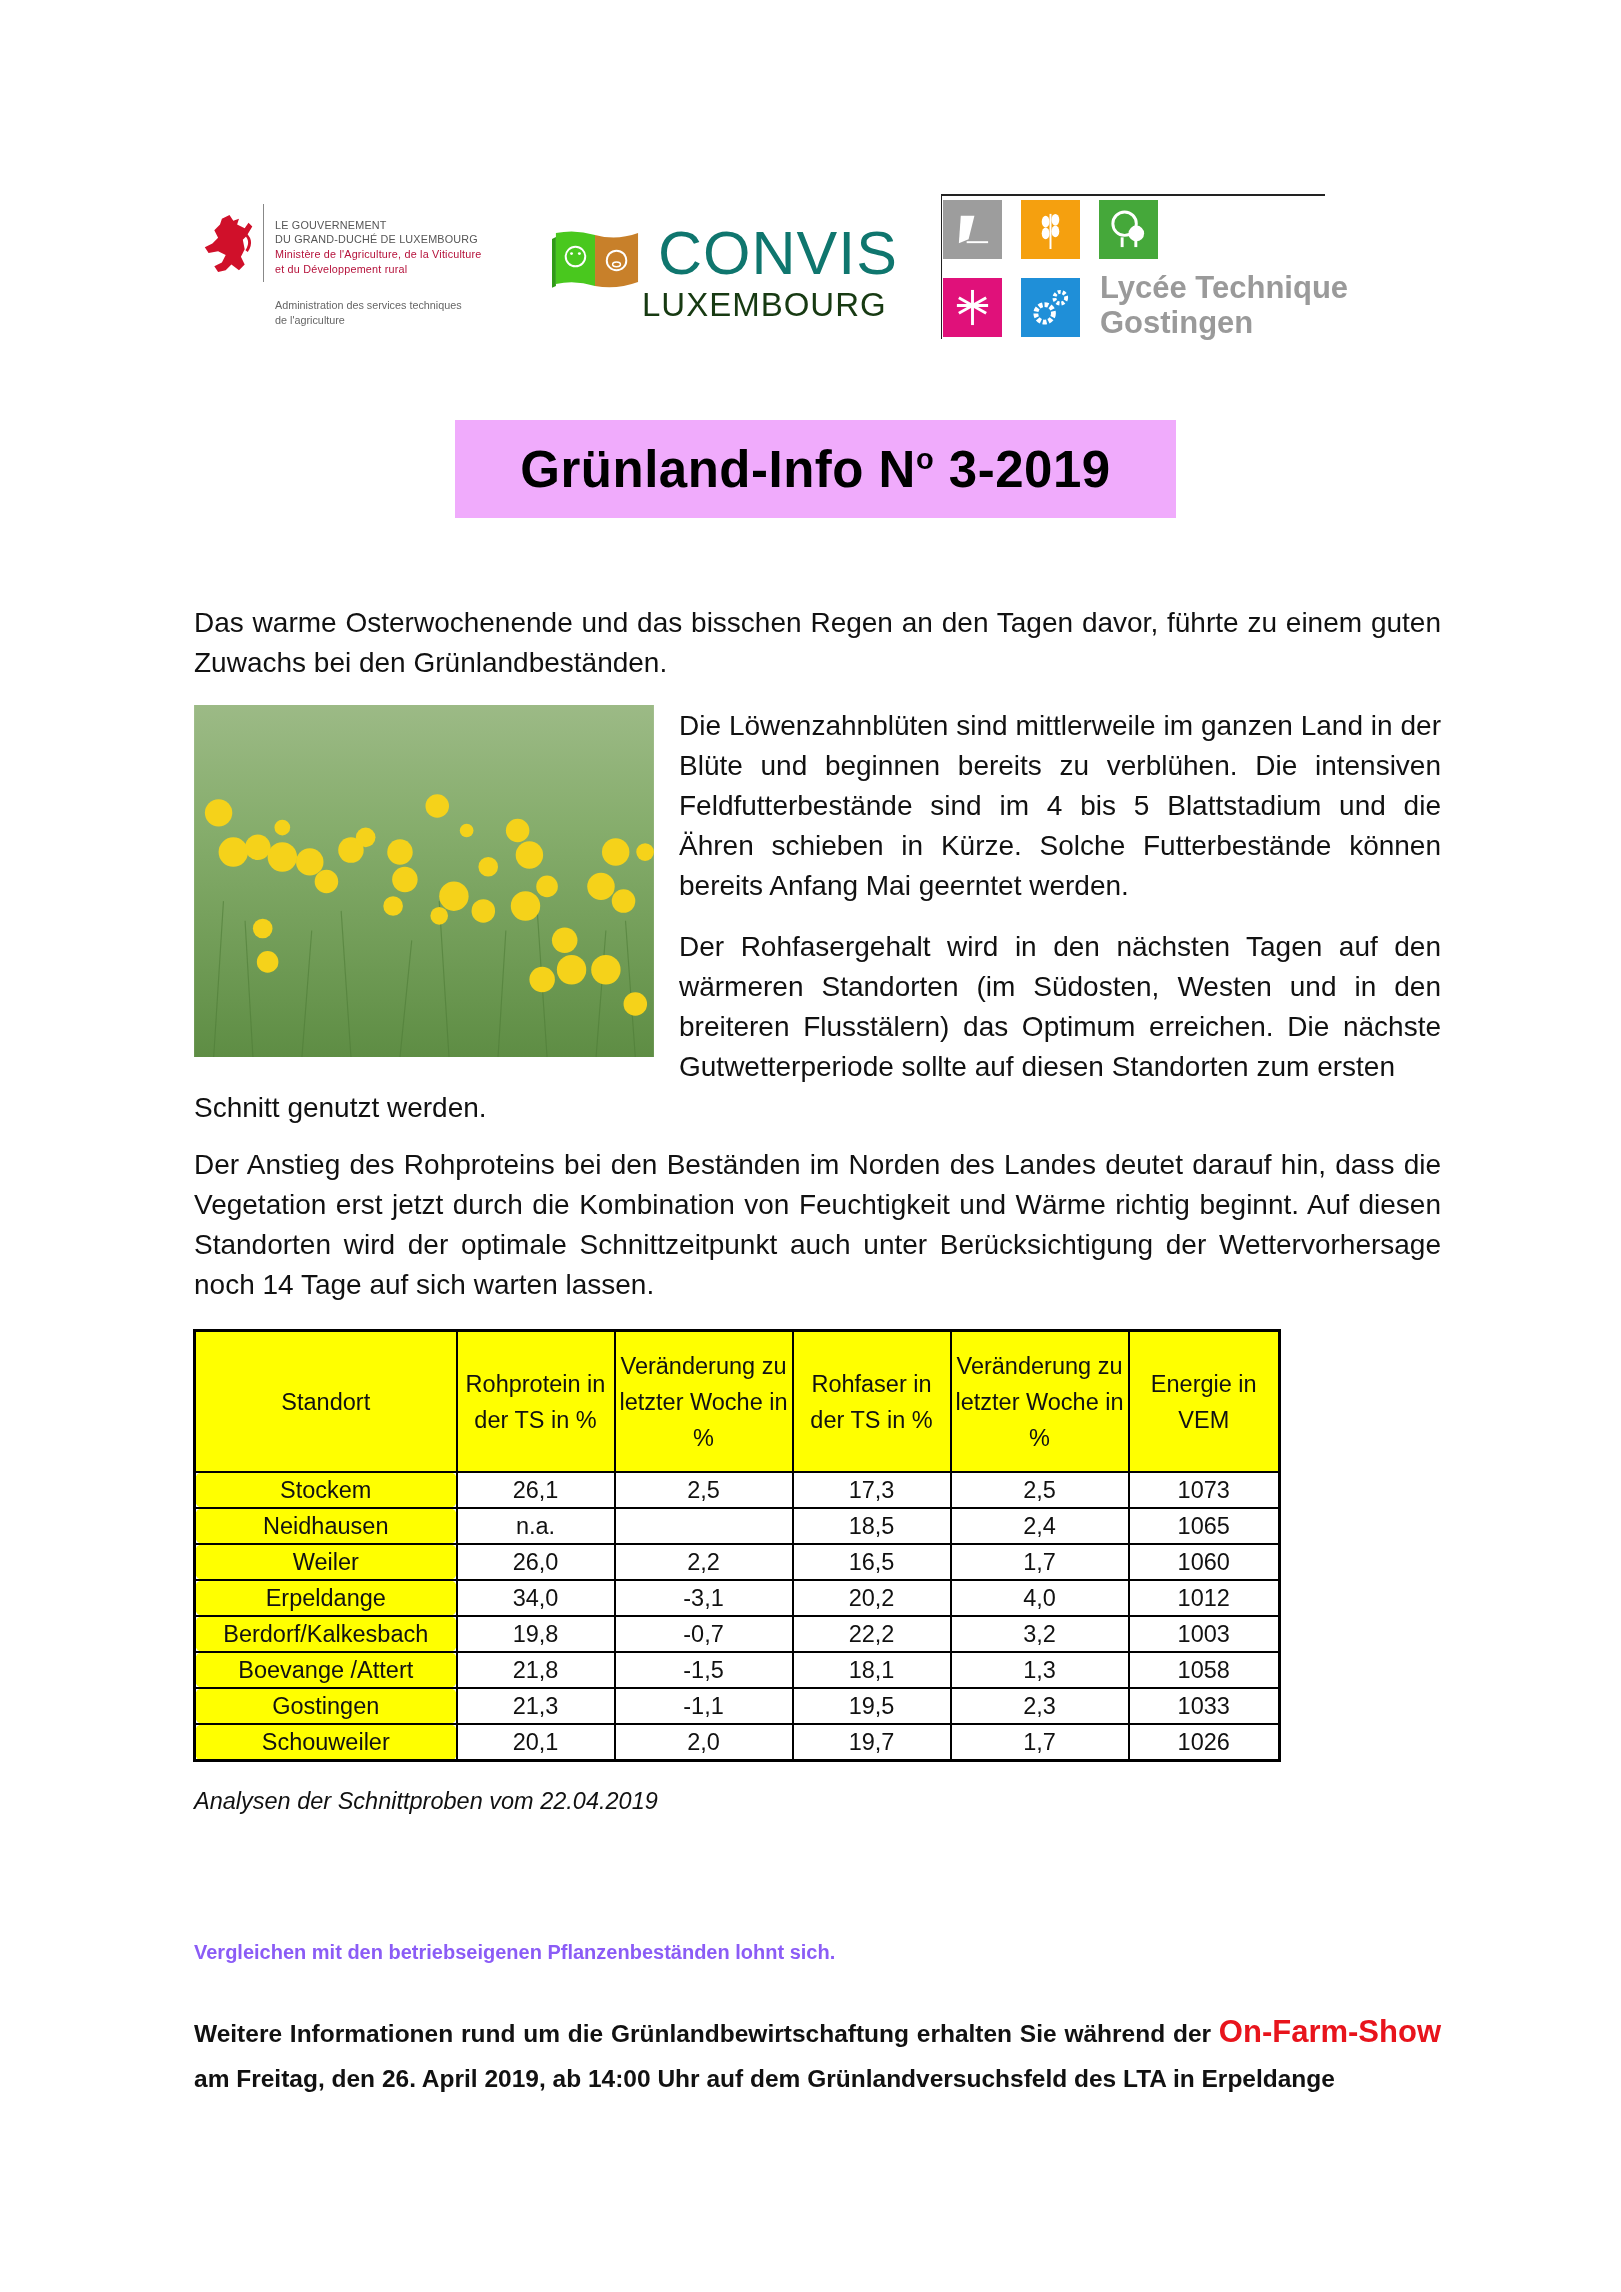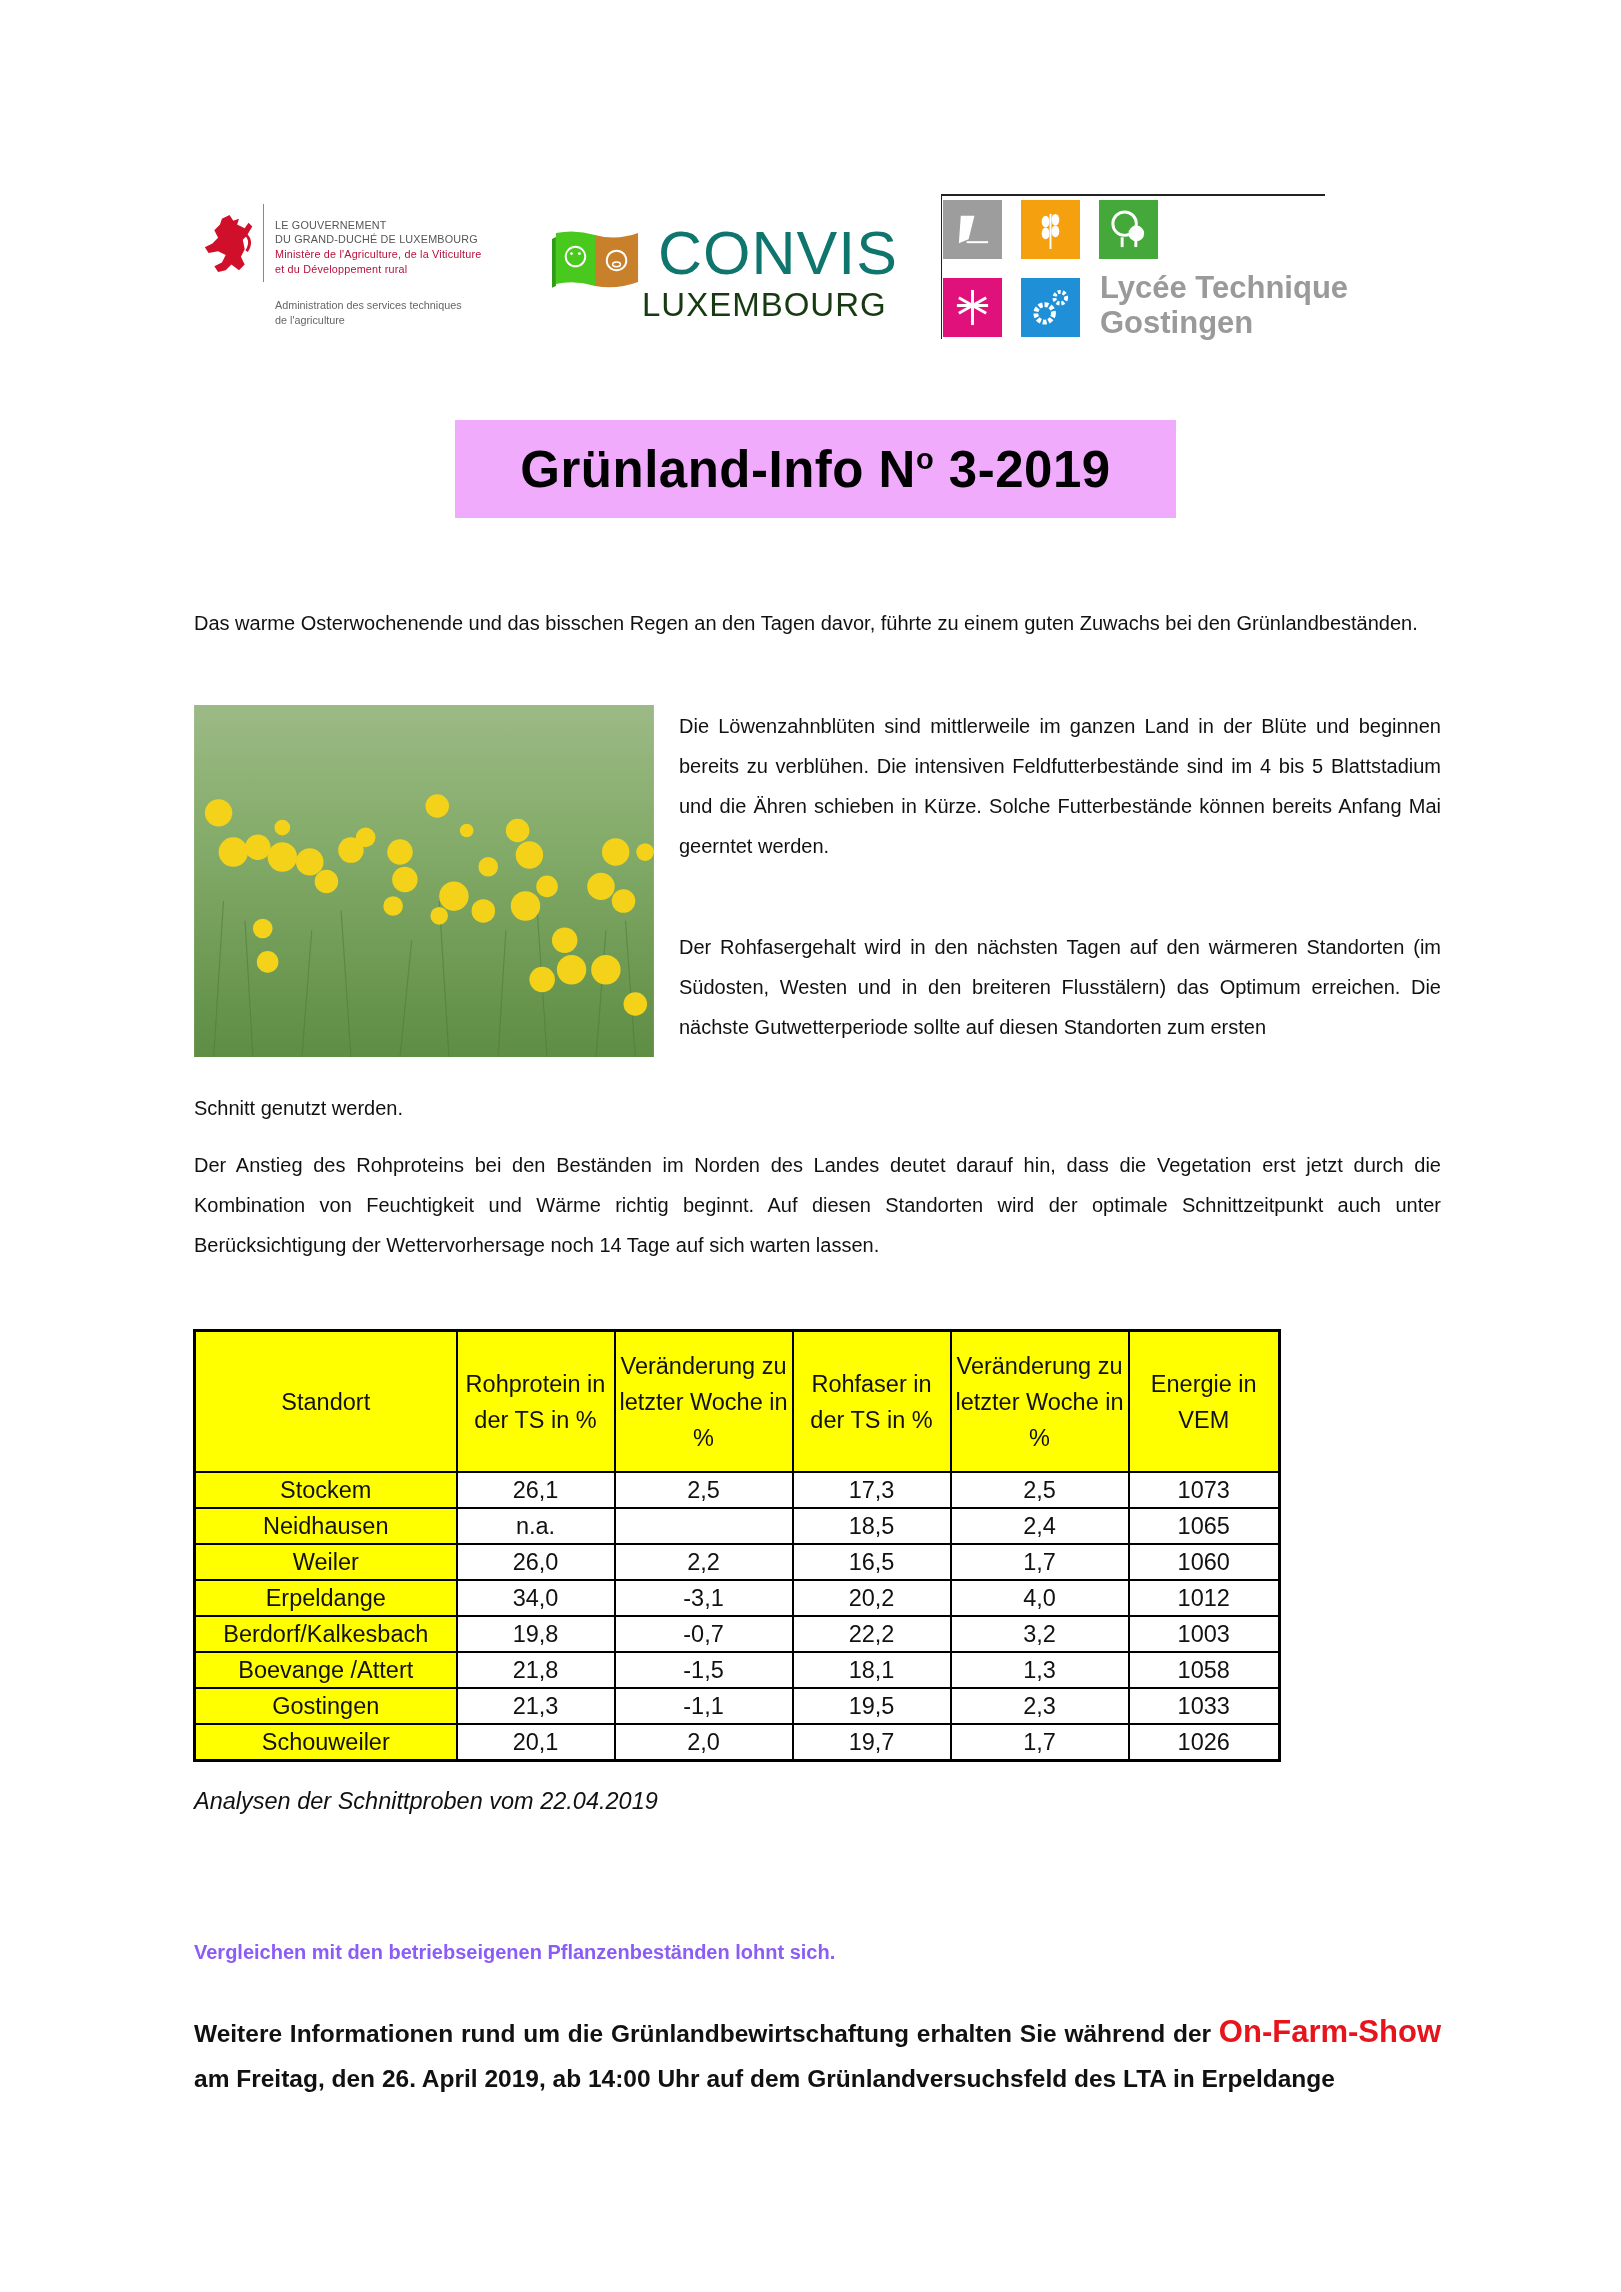--- a/index.html
+++ b/index.html
@@ -31,34 +31,34 @@
   .lta-text { position: absolute; left: 159px; top: 78px; font-size: 31px; font-weight: bold; color: #9a9a9a; line-height: 35px; }
   .lta-text span { display: block; white-space: nowrap; }
 
   
   .title-box { left: 455px; top: 420px; width: 721px; height: 98px; background: #f0abfc;
                display: flex; align-items: center; justify-content: center; }
   .title-text { font-size: 51px; font-weight: bold; color: #000; letter-spacing: 0.5px; }
   .title-text sup { font-size: 29px; vertical-align: 17.6px; }
 
   
-  .para { font-size: 20px; line-height: 40px; text-align: justify; color: #111; }
+  .para { font-size: 28px; line-height: 40px; text-align: justify; color: #111; }
   .p1 { left: 194px; top: 603px; width: 1247px; }
   .photo { left: 194px; top: 705px; width: 460px; height: 352px; overflow: hidden; }
   .p2 { left: 679px; top: 706px; width: 762px; }
   .p3 { left: 679px; top: 927px; width: 762px; }
   .p3-tail { left: 194px; top: 1048px; width: 762px; margin-top: 40px; }
   .p4 { left: 194px; top: 1145px; width: 1247px; }
 
   
   .data-table { left: 193px; top: 1329px; border-collapse: collapse; font-size: 23.5px; }
   .data-table td, .data-table th { border: 2px solid #000; text-align: center; padding: 0; font-weight: normal; }
   .data-table th { background: #ffff00; height: 139px; line-height: 36px; }
   .data-table td { height: 34px; line-height: 34px; }
-  .data-table td.loc { background: #ffff00; }
+  .data-table td.loc { background: #ffff00; border-radius: 8px; }
   .data-table { border: 3.9px solid #000; }
   .caption { left: 194px; top: 1788px; font-size: 23.5px; font-style: italic; color: #111; text-align: right; }
 
   .heading2 { left: 194px; top: 1941px; font-size: 20px; font-weight: bold; color: #8b5cf6; }
   .p5 { left: 194px; top: 2009px; width: 1247px; font-size: 24.5px; line-height: 45px; font-weight: bold; text-align: justify; }
   .red { color: #e8141c; font-size: 31px; }
 </style>
 </head>
 <body>
 

